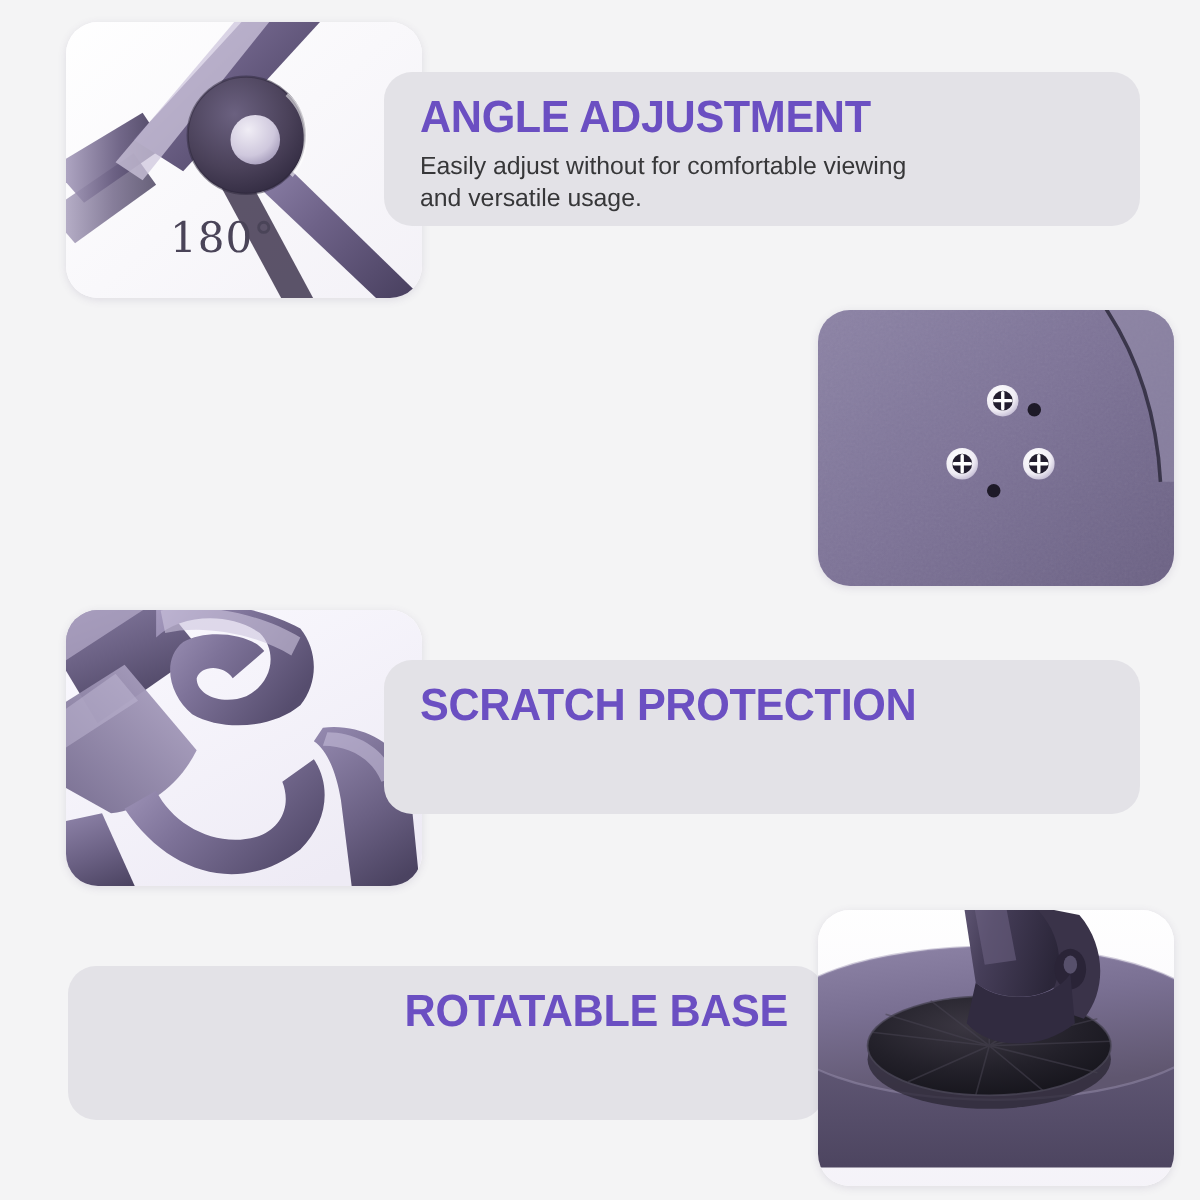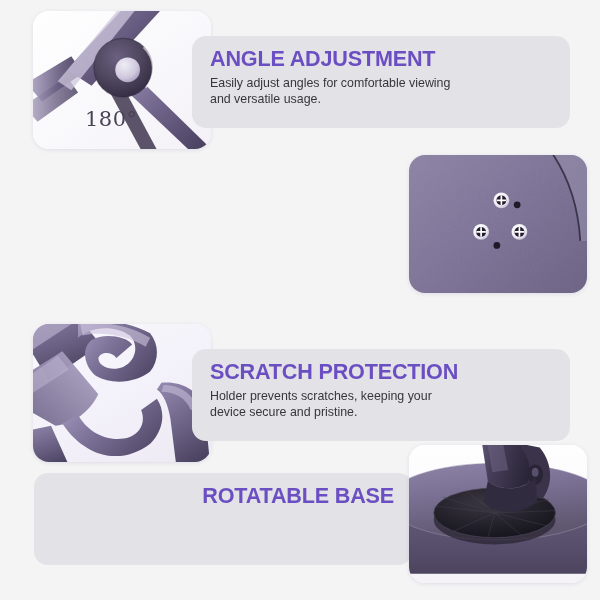--- a/index.html
+++ b/index.html
@@ -25,29 +25,29 @@
 
   
   .feature-row {
     position: absolute;
     left: 0;
     width: 600px;
     height: 150px;
   }
   .row-1 { top: 0px; }
   .row-2 { top: 147px; }
-  .row-3 { top: 313px; }
-  .row-4 { top: 437px; }
+  .row-3 { top: 294px; }
+  .row-4 { top: 447px; }
 
   
   .text-card {
     position: absolute;
     background: #e3e2e7;
     border-radius: 14px;
-    height: 92px;
+    height: 77px;
   }
   .row-1 .text-card,
   .row-3 .text-card {
     left: 192px;
     width: 378px;
     top: 36px;
     padding: 9px 18px 0 18px;
     text-align: left;
   }
   .row-2 .text-card,
@@ -159,21 +159,21 @@
         <circle cx="80" cy="58" r="26" fill="url(#g1hub)"></circle>
         <circle cx="80" cy="58" r="26" fill="none" stroke="#2c263a" stroke-width="1" opacity="0.5"></circle>
         <circle cx="84" cy="60" r="11" fill="url(#g1knob)"></circle>
         <path d="M 98 40 A 26 26 0 0 1 100 76" fill="none" stroke="#ffffff" stroke-width="1.6" opacity="0.55"></path>
       </svg>
       <span class="deg-label">180°</span>
     </div>
 
     <div class="text-card">
       <div class="feature-title">ANGLE ADJUSTMENT</div>
-      <div class="feature-desc">Easily adjust angles for comfortable viewing
+      <div class="feature-desc">Easily adjust without for comfortable viewing
 and versatile usage.</div>
     </div>
   </div>
 
   <div class="feature-row row-2">
 
 
     <div class="image-panel">
       <svg viewBox="0 0 158 138" preserveAspectRatio="xMidYMid slice">
         <defs>
@@ -268,22 +268,20 @@
 
         <path d="M 114 60 C 130 58 146 66 152 80 L 158 140 L 128 140 L 122 92 C 120 80 116 70 110 66 Z" fill="url(#g3b)"></path>
         <path d="M 116 62 C 130 62 142 70 146 82 L 140 84 C 136 74 126 68 114 68 Z" fill="#c5bcd8" opacity="0.6"></path>
 
         <path d="M -12 104 L 16 98 L 34 138 L -12 138 Z" fill="url(#g3b)"></path>
       </svg>
     </div>
 
     <div class="text-card">
       <div class="feature-title">SCRATCH PROTECTION</div>
-      <div class="feature-desc">Holder prevents scratches, keeping your
-device secure and pristine.</div>
     </div>
   </div>
 
   <div class="feature-row row-4">
 
     <div class="text-card">
       <div class="feature-title">ROTATABLE BASE</div>
     </div>
 
     <div class="image-panel">

